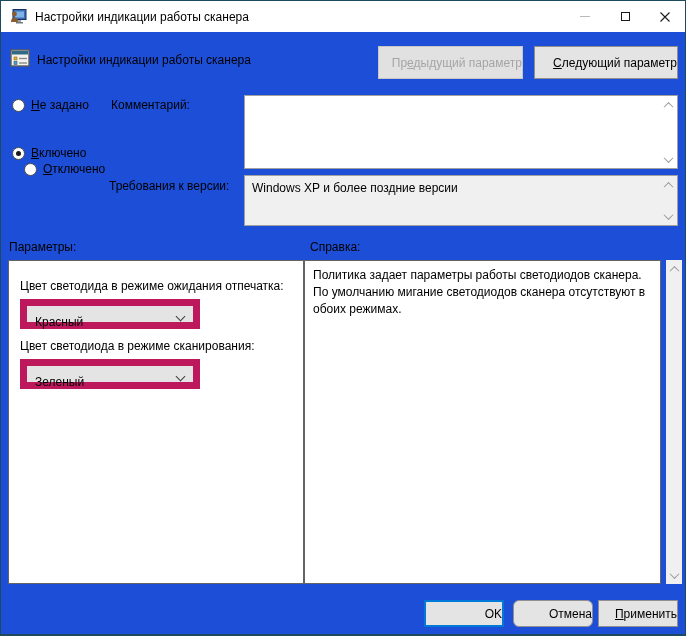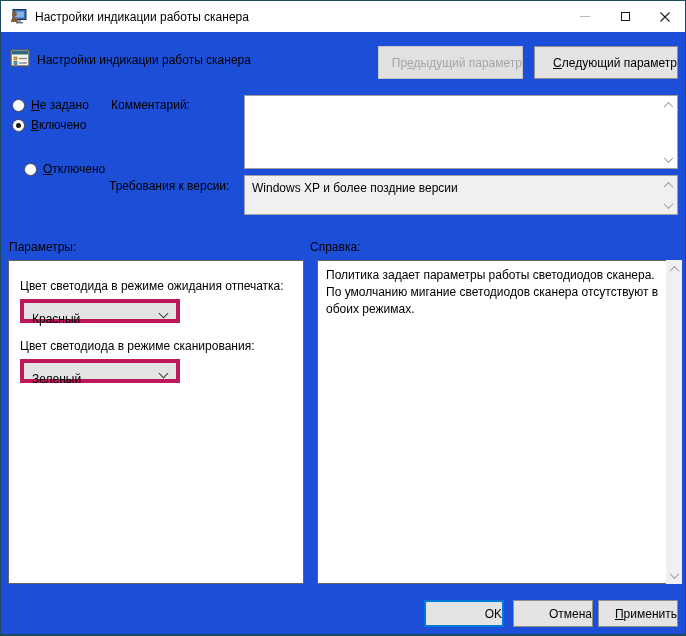--- a/index.html
+++ b/index.html
@@ -72,51 +72,51 @@
   .scroll-arrow.bottom { bottom:1px; }
   .chev { width:7px; height:7px; }
   .chev.up   { border-left:1px solid #9a9a9a; border-top:1px solid #9a9a9a; transform:rotate(45deg) translate(1px,1px); }
   .chev.down { border-right:1px solid #9a9a9a; border-bottom:1px solid #9a9a9a; transform:rotate(45deg) translate(-1px,-1px); }
   
   .panel {
     position:absolute; top:259px; height:324px;
     background:#ffffff; border:1px solid #646464;
   }
   #options-panel { left:7px; width:296px; }
-  #help-panel { left:316px; width:357px; }
+  #help-panel { left:303px; width:357px; }
   .help-scrollbar {
     position:absolute; left:665px; top:259px; width:16px; height:324px;
     background:#f0f0f0;
   }
   .help-scrollbar .scroll-arrow { right:0; }
   .help-text { position:absolute; left:8px; top:6px; right:8px; line-height:1.42; }
   
   .combo {
-    position:absolute; left:11px; width:160px; height:23px;
-    background:#e4e4e4; border:4px solid #be185d;
+    position:absolute; left:11px; width:180px; height:23px;
+    background:#e4e4e4; border:7px solid #be185d;
     display:flex; align-items:center; padding:16px 24px 0 8px;
     cursor:default; white-space:nowrap;
   }
   .combo .combo-arrow {
     position:absolute; right:9px; top:7px;
     width:7px; height:7px;
     border-right:1px solid #3f3f3f; border-bottom:1px solid #3f3f3f;
     transform:rotate(45deg);
   }
   .opt-label { position:absolute; left:11px; white-space:nowrap; }
   
   .ftr-btn {
     position:absolute; top:599px; width:80px; height:27px;
     background:#e4e4e4; border:1px solid #8f8f8f;
     display:flex; align-items:center; justify-content:flex-end;
     font-size:12px; cursor:default;
   }
   .ftr-btn.default { border:2px solid #0078d7; }
   #ok-btn { left:423px; }
-  #cancel-btn { left:512px; }
+  #cancel-btn { left:512px;border-radius:6px; }
   #apply-btn { left:597px; }
 </style>
 </head>
 <body>
 
 <div class="window">
 
   <div class="titlebar">
     <svg class="app-icon" viewBox="0 0 17 15">
       <rect x="3" y="0.5" width="13" height="10" fill="#3b6fb5" stroke="#16335f" stroke-width="1"></rect>
@@ -154,42 +154,42 @@
     <span><span>Пр</span><span class="ak">е</span><span>дыдущий параметр</span></span>
   </div>
   <div class="hdr-btn" id="next-btn">
     <span><span class="ak">С</span><span>ледующий параметр</span></span>
   </div>
 
   <div class="radio-row" style="top:96px;">
     <span class="radio-circle"></span>
     <span><span class="ak">Н</span><span>е задано</span></span>
   </div>
-  <div class="radio-row checked" style="top:116px;">
+  <div class="radio-row checked" style="top:144px;">
     <span class="radio-circle"></span>
     <span><span class="ak">В</span><span>ключено</span></span>
   </div>
   <div class="radio-row" style="top:160px;padding-left:12px;">
     <span class="radio-circle"></span>
     <span><span class="ak">О</span><span>тключено</span></span>
   </div>
 
   <span class="lbl" style="left:110px; top:97px;">Комментарий:</span>
   <div class="textbox" style="left:243px; top:94px; width:434px; height:74px;">
     <span class="tb-text"></span>
     <div class="scroll-arrow top">
         <span class="chev up"></span>
       </div>
     <div class="scroll-arrow bottom">
         <span class="chev down"></span>
       </div>
   </div>
 
   <span class="lbl" style="left:108px; top:178px;">Требования к версии:</span>
-  <div class="textbox readonly" style="left:243px; top:174px; width:434px; height:40px;">
+  <div class="textbox readonly" style="left:243px; top:174px; width:434px; height:51px;">
     <span class="tb-text">Windows XP и более поздние версии</span>
     <div class="scroll-arrow top">
         <span class="chev up"></span>
       </div>
     <div class="scroll-arrow bottom">
         <span class="chev down"></span>
       </div>
   </div>
 
   <span class="lbl" style="left:8px; top:239px;">Параметры:</span>

